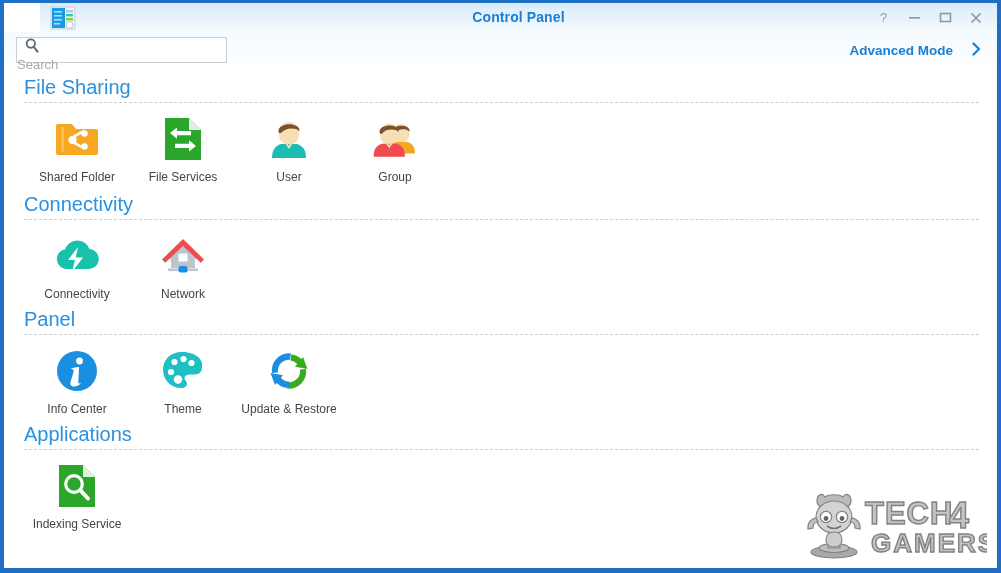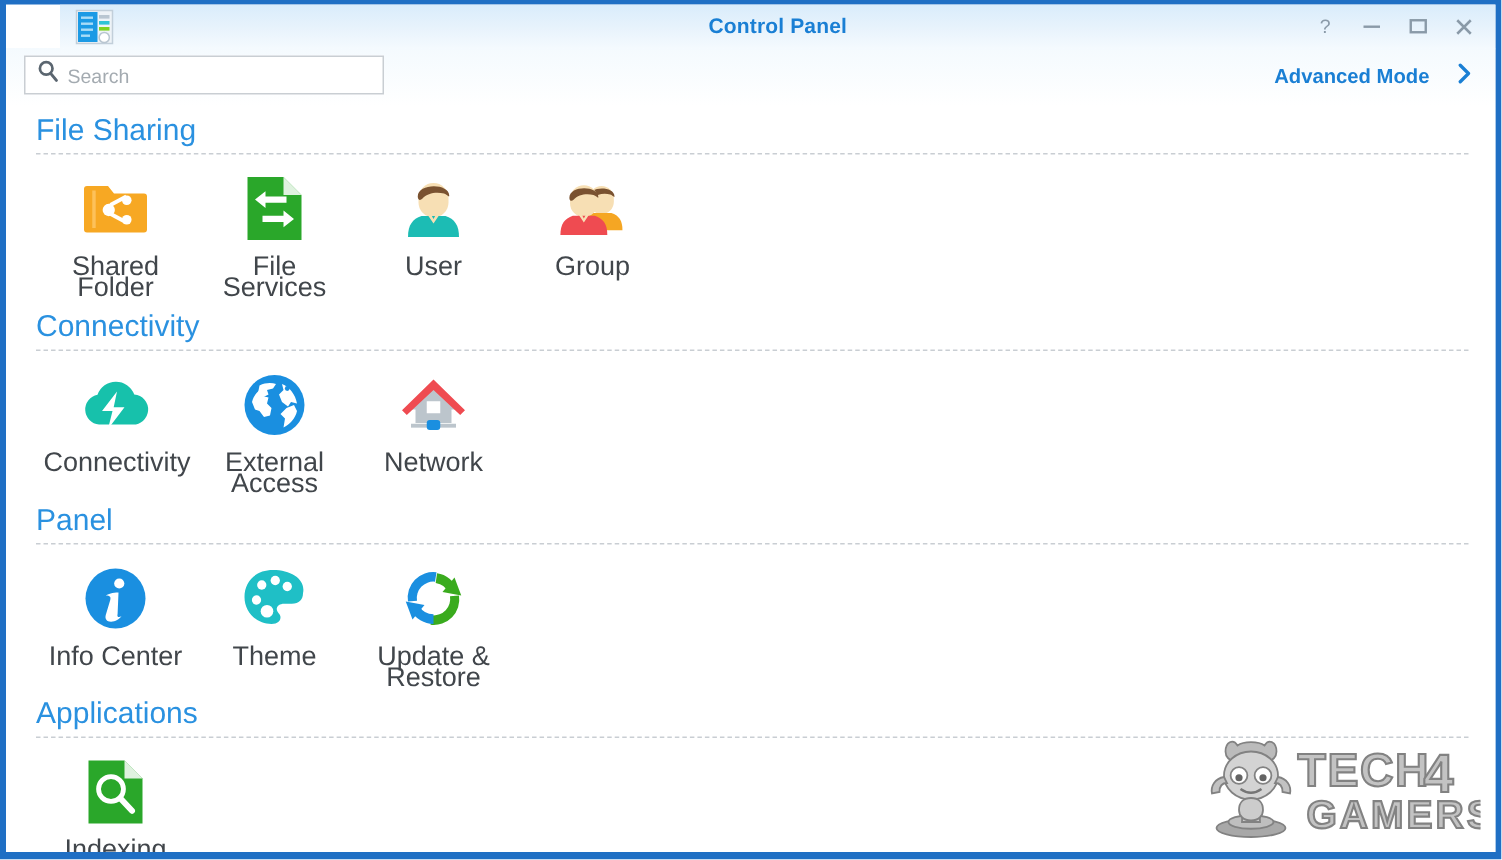--- a/index.html
+++ b/index.html
@@ -42,25 +42,26 @@
     color:#8a9aa8;font-size:15px;line-height:1;cursor:pointer;
   }
   .wbtn svg{display:block;}
   
   .toolbar{
     position:absolute;left:0;right:0;top:29px;height:39px;
     background:linear-gradient(to bottom,#f4fafe 0%,#ffffff 100%);
   }
   .searchbox{
     position:absolute;left:12px;top:5px;
-    width:240px;height:26px;
+    width:211px;height:26px;
     border:1px solid #c9ced3;
     background:#ffffff;
-    display:flex;align-items:center;
+    display:flex;align-items:flex-start;
     box-sizing:border-box;
+    flex-direction:column;
   }
   .search-icon{margin-left:8px;margin-right:6px;display:block;color:#5b6670;}
   .search-input{
     border:none;outline:none;background:transparent;
     font-family:"Liberation Sans","DejaVu Sans",sans-serif;
     font-size:13px;color:#333;width:165px;padding:0;
   }
   .search-input::placeholder{color:#a3aab0;}
   .advmode{
     position:absolute;right:16px;top:10px;
@@ -94,21 +95,21 @@
     width:106px;
     display:flex;flex-direction:column;align-items:center;
     cursor:pointer;
     padding-top:2px;
   }
   .tile .ico{
     width:50px;height:50px;display:flex;align-items:center;justify-content:center;
   }
   .tile .lbl{
     margin-top:6px;
-    font-size:18px;color:#41464b;text-align:center;line-height:14px;
+    font-size:12px;color:#41464b;text-align:center;line-height:14px;
     max-width:96px;
   }
   .sec{margin-bottom:2px;}
   .sec-fs .grid{padding-bottom:2px;}
   
   .watermark{
     position:absolute;right:10px;bottom:8px;
     width:190px;height:72px;opacity:.85;
     pointer-events:none;
   }
@@ -258,35 +259,20 @@
         <div class="tile">
           <div class="ico">
             <svg width="48" height="42" viewBox="0 0 48 42">
               <path d="M13 34 a10 10 0 0 1 -1 -19.8 A13 13 0 0 1 36.5 14 a9.8 9.8 0 0 1 -1.5 20 z" fill="#17c1ab"></path>
               <path d="M25 12 L15 25 h7 l-3 12 l11 -14.5 h-7.2 z" fill="#ffffff"></path>
             </svg>
           </div>
           <div class="lbl">Connectivity</div>
         </div>
 
-        <div class="tile">
-          <div class="ico">
-            <svg width="44" height="44" viewBox="0 0 44 44">
-              <circle cx="22" cy="22" r="20" fill="#1a8fe0"></circle>
-              <g fill="#ffffff">
-                <path d="M12 9 c4 -2 8 -2 11 -1 l-2 3 l-4 1 l1 3 l-4 2 l-3 -3 z"></path>
-                <path d="M7 20 c1 -4 3 -6 5 -8 l2 4 l4 1 l-1 4 l3 3 l-1 5 l-4 1 l-3 -4 l-3 -1 z"></path>
-                <path d="M27 8 c5 2 9 7 10 13 l-4 -1 l-2 3 l-4 -3 l-2 -5 l3 -3 z"></path>
-                <path d="M30 24 l5 -2 l2 4 c-1 5 -5 9 -9 11 l1 -6 l-3 -3 z"></path>
-                <circle cx="30.5" cy="11" r="1.6" fill="#1a8fe0"></circle>
-              </g>
-            </svg>
-          </div>
-          <div class="lbl">External Access</div>
-        </div>
 
         <div class="tile">
           <div class="ico">
             <svg width="46" height="42" viewBox="0 0 46 42">
               <path d="M23 8 L40 24 h-5 v9 H11 v-9 H6 z" fill="#bcc5cc"></path>
               <path d="M23 4 L44 24.5 l-3.2 3.2 L23 11 L5.2 27.7 L2 24.5 z" fill="#ef4b51"></path>
               <rect x="18.5" y="18.5" width="9" height="8" fill="#ffffff"></rect>
               <rect x="8" y="33.5" width="30" height="2.6" fill="#bcc5cc"></rect>
               <rect x="18.5" y="31" width="9" height="6.6" rx="2" fill="#1a8fe0"></rect>
             </svg>

